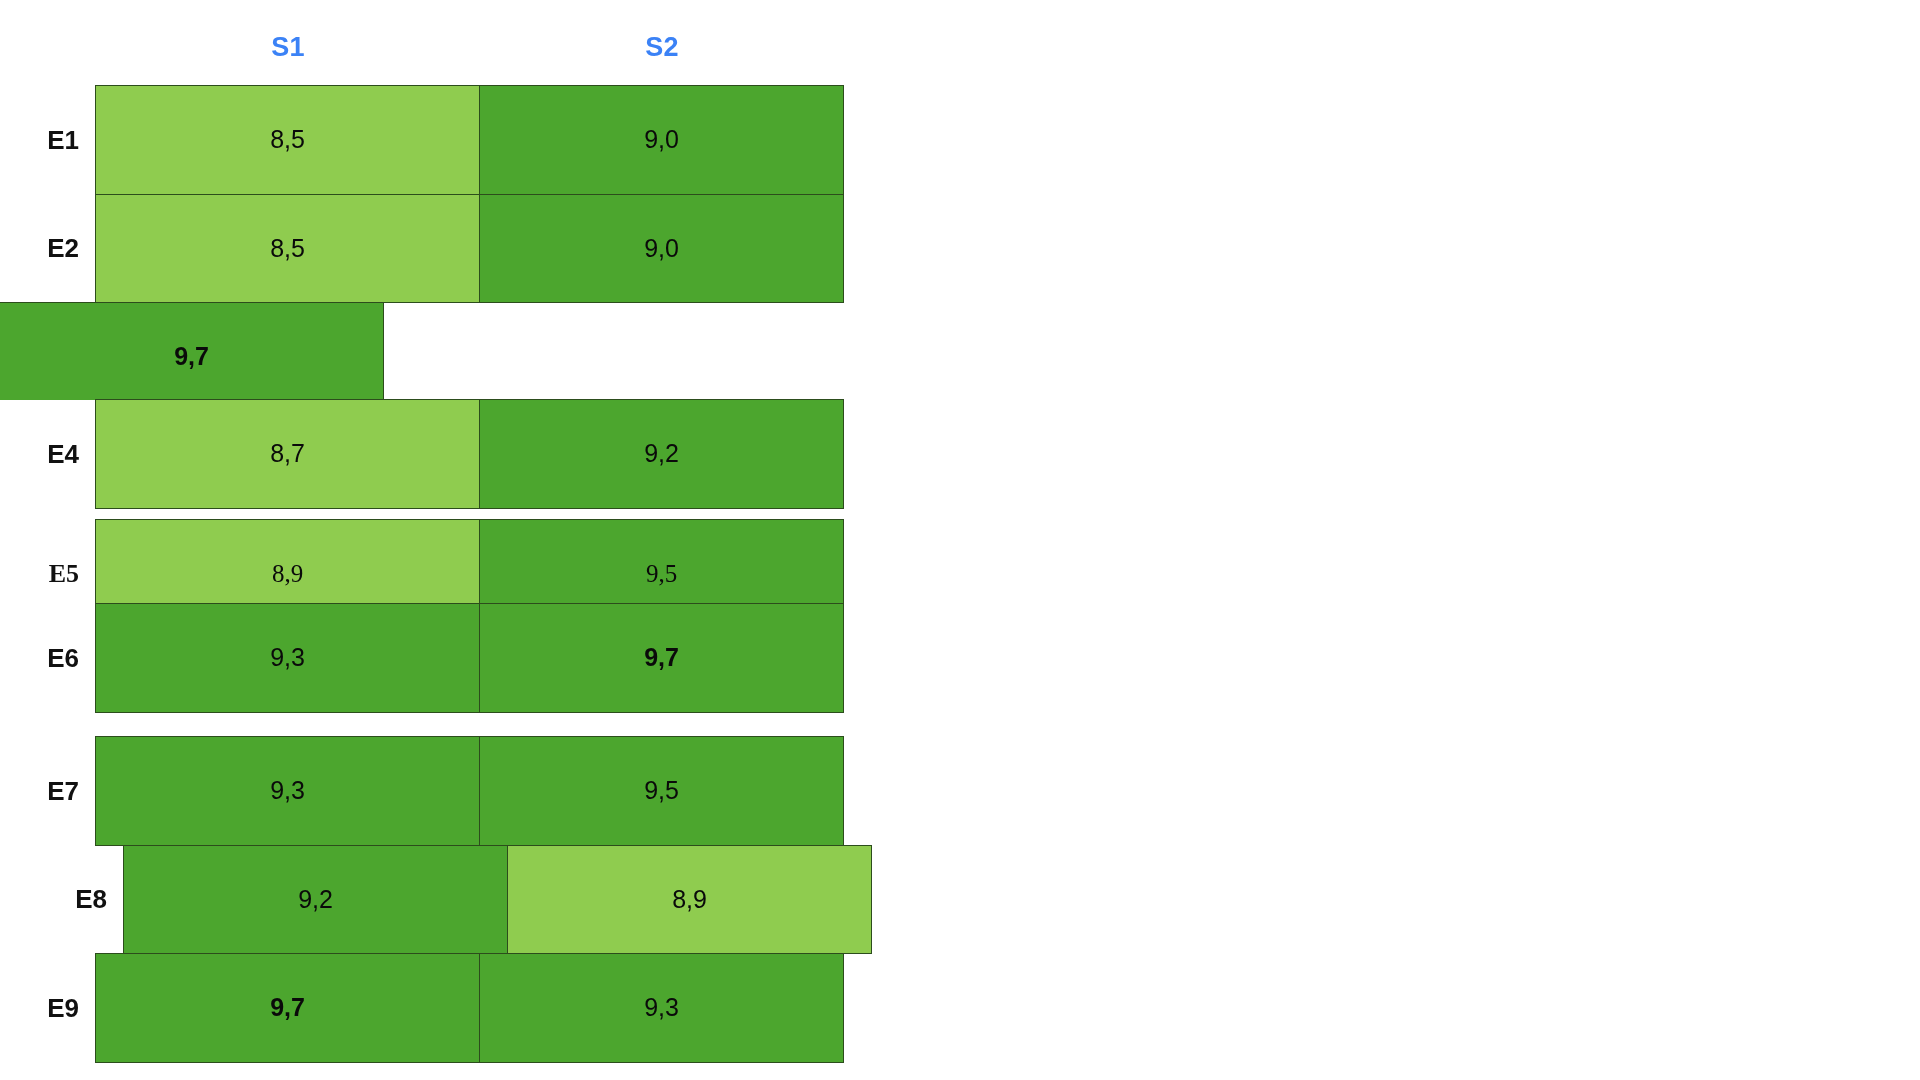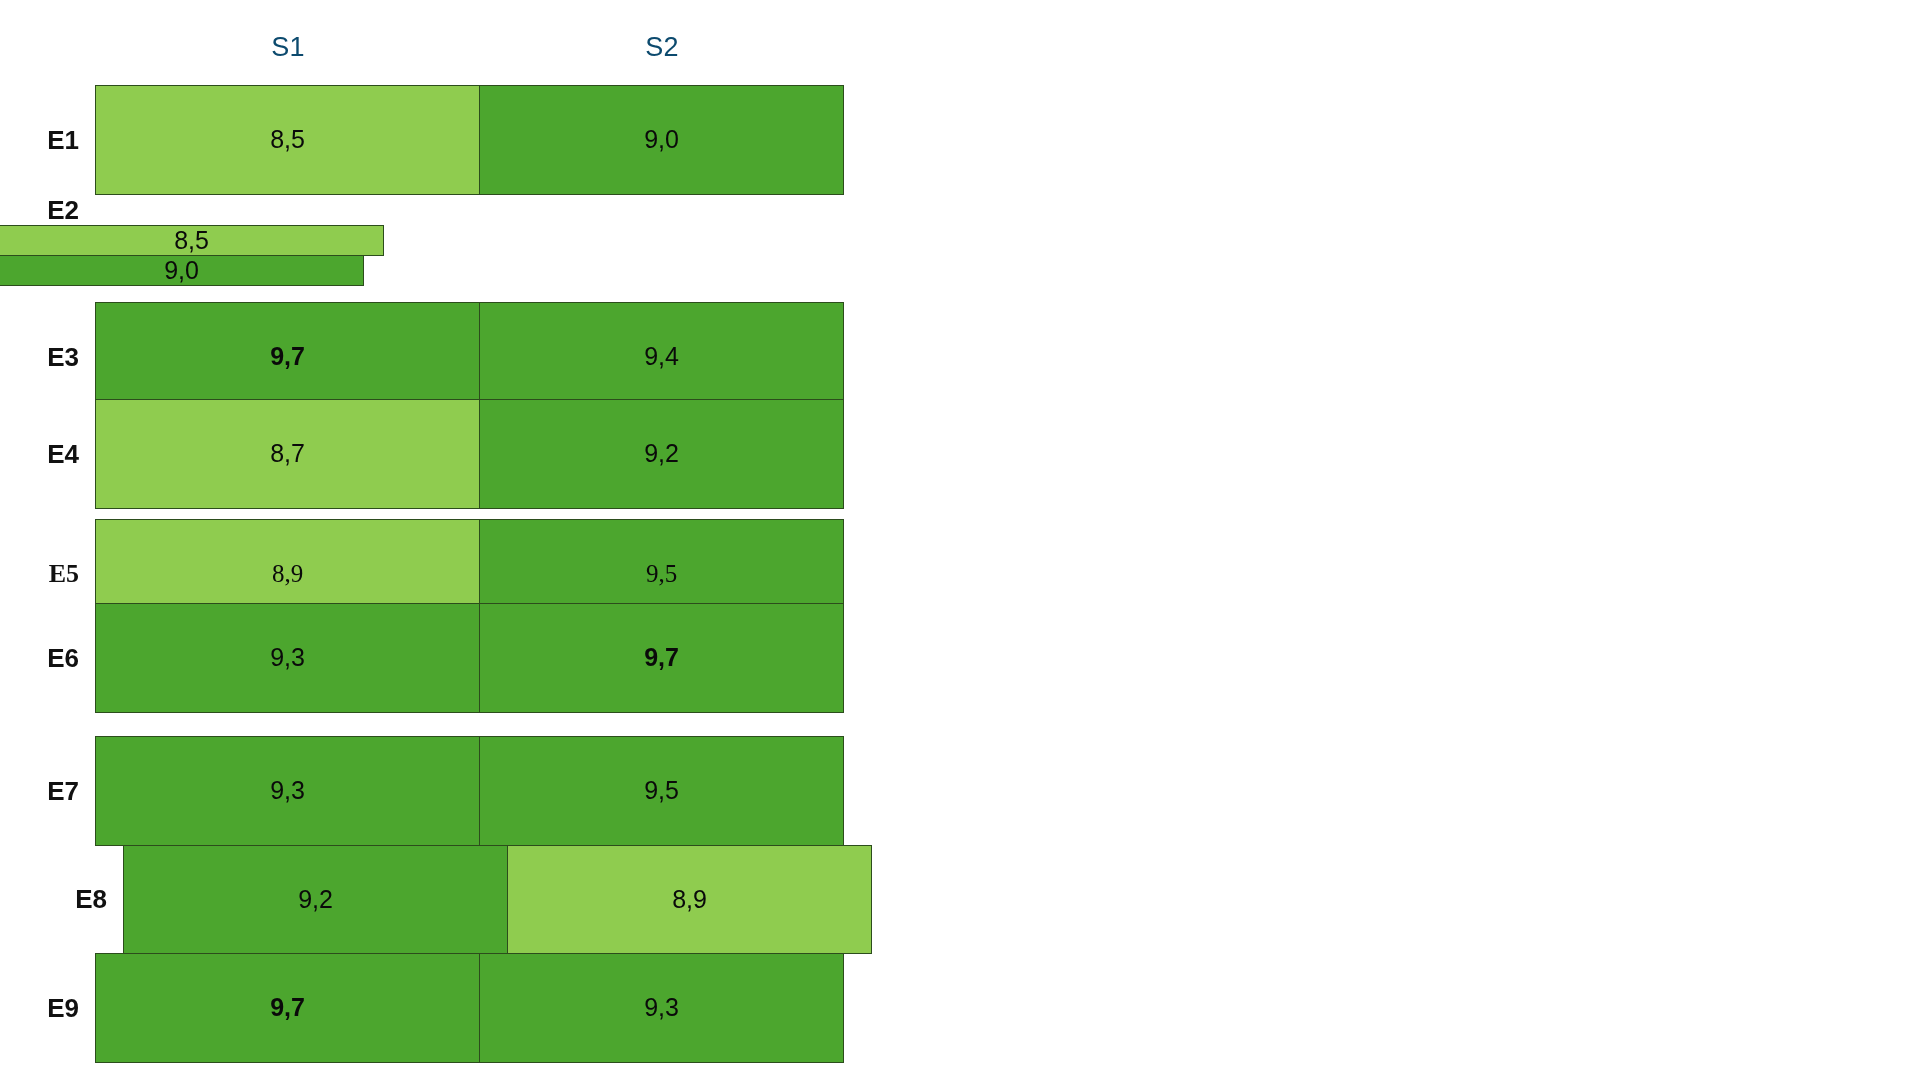--- a/index.html
+++ b/index.html
@@ -30,23 +30,23 @@
     top: 22px;
     width: 748px;
     height: 50px;
     display: flex;
   }
   .col-header {
     display: flex;
     align-items: center;
     justify-content: center;
     font-size: 27px;
-    font-weight: normal;
+    font-weight: bold;
     letter-spacing: 0.2px;
-    color: #0c4a6e;
+    color: #3b82f6;
   }
   .col-header.c0 { width: 384px; }
   .col-header.c1 { width: 364px; }
 
   
   .grid-wrap {
     position: absolute;
     left: 0px;
     top: 86px;
     width: 844px;
@@ -104,29 +104,27 @@
     <div class="col-header c0">S1</div>
     <div class="col-header c1">S2</div>
   </div>
 
   <div class="grid-wrap" id="grid-wrap">
       <div class="row" style="top: 0px;">
         <div class="row-label">E1</div>
         <div class="cell c0 tone-light">8,5</div>
         <div class="cell c1 tone-dark">9,0</div>
       </div>
-      <div class="row" style="top: 108.5px; flex-direction: column;">
+      <div class="row" style="top: 108.5px;">
         <div class="row-label">E2</div>
         <div class="cell c0 tone-light">8,5</div>
         <div class="cell c1 tone-dark">9,0</div>
       </div>
       <div class="row" style="top: 217px;">
-        <div class="row-label">E3</div>
         <div class="cell c0 tone-dark bold">9,7</div>
-        <div class="cell c1 tone-dark">9,4</div>
       </div>
       <div class="row" style="top: 314px;">
         <div class="row-label">E4</div>
         <div class="cell c0 tone-light">8,7</div>
         <div class="cell c1 tone-dark">9,2</div>
       </div>
       <div class="row" style="top: 434px; font-family: Liberation Serif, serif;">
         <div class="row-label">E5</div>
         <div class="cell c0 tone-light">8,9</div>
         <div class="cell c1 tone-dark">9,5</div>

